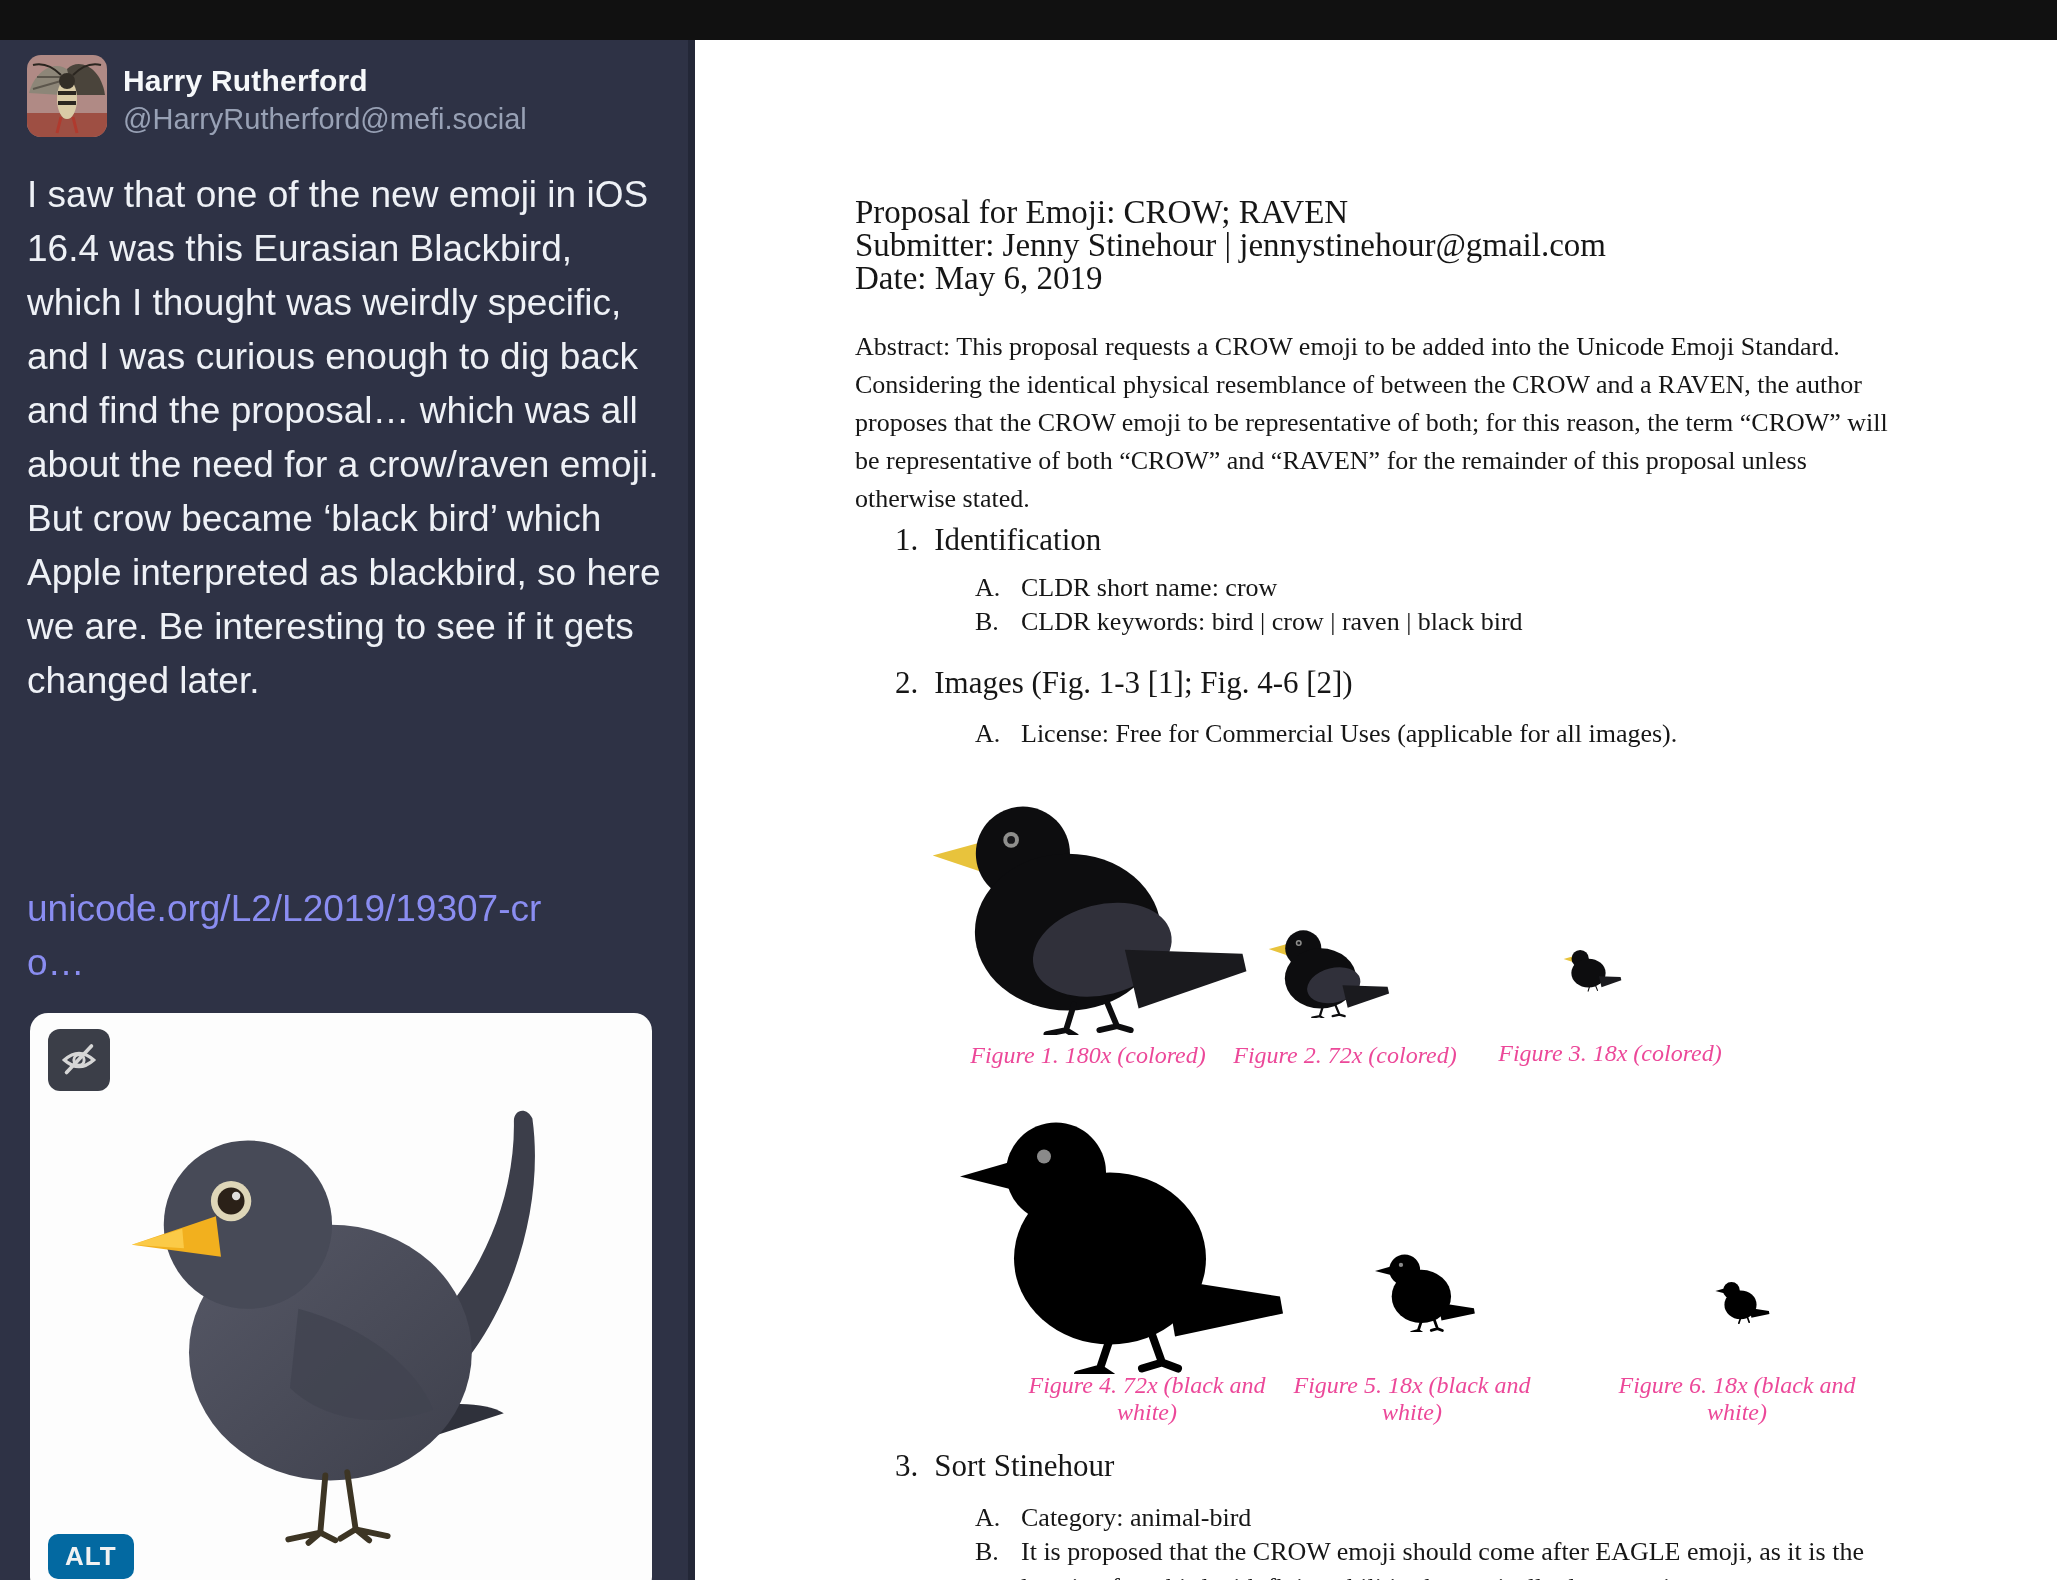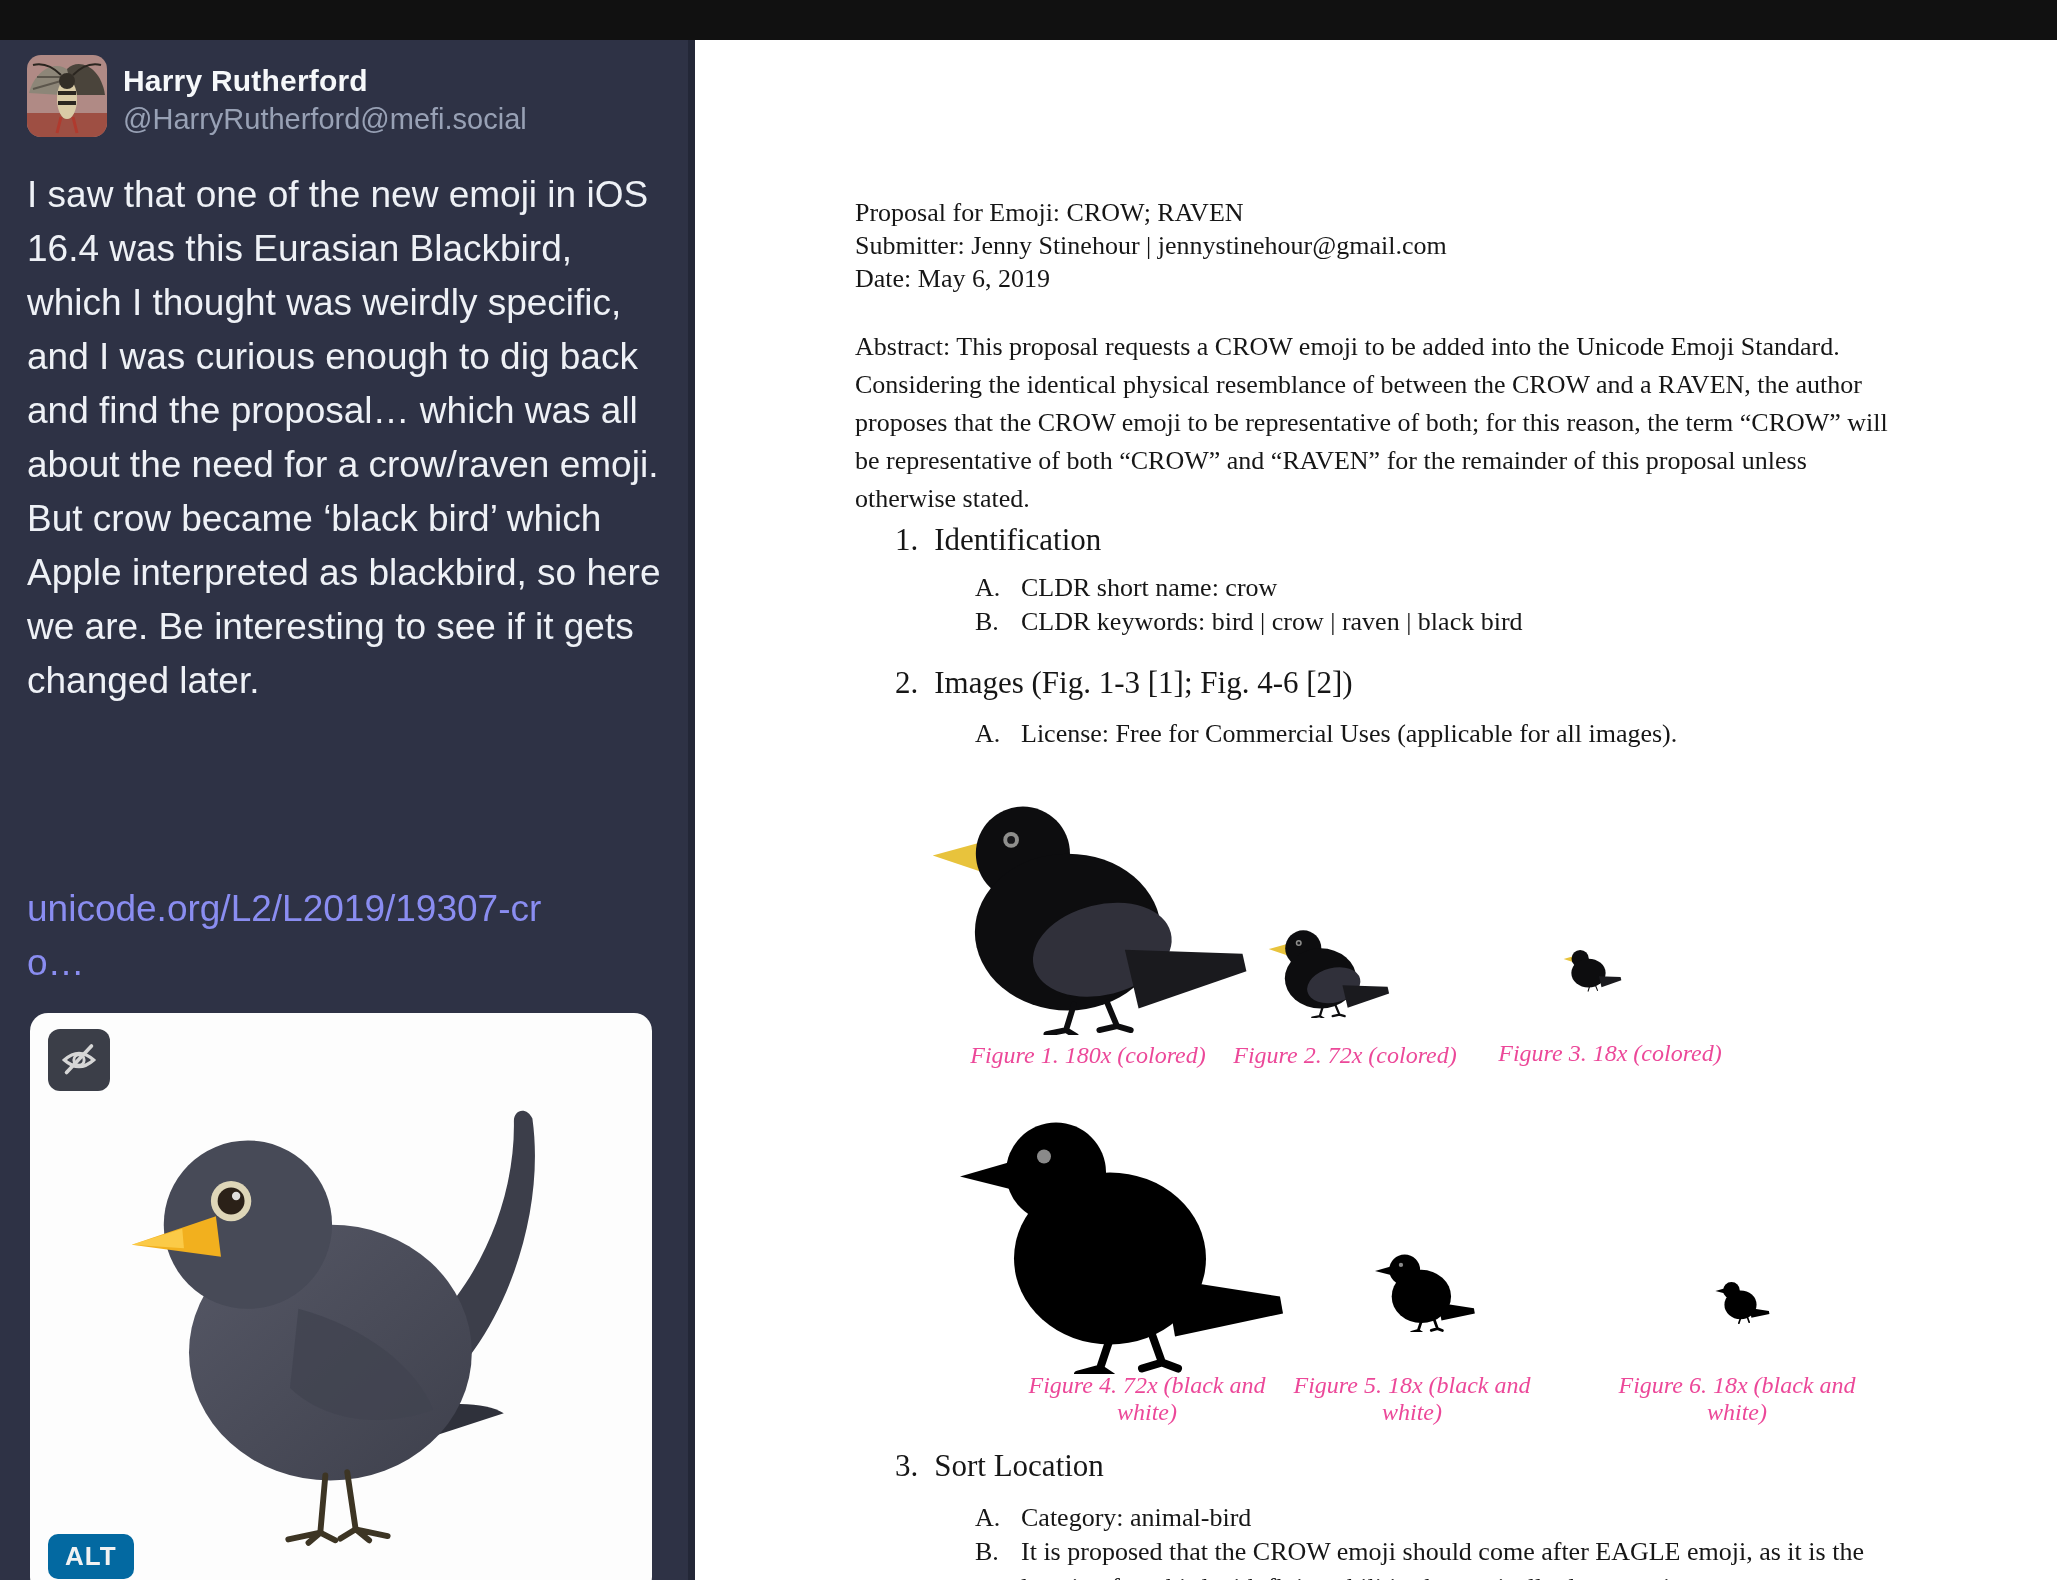--- a/index.html
+++ b/index.html
@@ -13,21 +13,21 @@
   .post-body{position:absolute;left:27px;top:128px;width:648px;font-size:37px;line-height:54px;color:#eef1f6;}
   .post-link{position:absolute;left:27px;top:842px;width:568px;font-size:37px;line-height:54px;color:#8a8df1;word-break:break-all;cursor:pointer;}
   .media-card{position:absolute;left:30px;top:973px;width:622px;height:582px;background:#fdfdfd;border-radius:18px;}
   .hide-media-btn{position:absolute;left:18px;top:16px;width:62px;height:62px;background:#3b3e48;border-radius:12px;display:flex;align-items:center;justify-content:center;cursor:pointer;}
   .alt-badge{position:absolute;left:18px;bottom:16px;background:#0369a1;border-radius:10px;padding:7px 17px;font-size:26px;font-weight:bold;color:#f2f2f2;letter-spacing:1px;}
   .emoji-bird{position:absolute;left:58px;top:60px;width:505px;height:475px;}
 
   
   .doc-panel{position:absolute;left:695px;top:0;width:1362px;height:1580px;background:#ffffff;font-family:"Liberation Serif",serif;color:#161616;}
   .doc-number-box{position:absolute;left:1072px;top:55px;width:222px;height:50px;border:4px solid #101010;display:flex;align-items:center;justify-content:center;font-family:"Liberation Sans",sans-serif;font-weight:bold;font-size:30px;color:#101010;}
-  .doc-header{position:absolute;left:160px;top:156px;font-size:26px;line-height:33px;}
+  .doc-header{position:absolute;left:160px;top:156px;font-size:33px;line-height:33px;}
   .doc-abstract{position:absolute;left:160px;top:288px;width:1058px;font-size:26px;line-height:38px;}
   .doc-section{position:absolute;display:flex;gap:16px;font-size:31px;}
   .doc-item{position:absolute;display:flex;font-size:26px;line-height:36px;}
   .doc-item .item-label{width:46px;flex:none;}
   .doc-item .item-text{flex:1;}
   .figure-img{position:absolute;}
   .figure-caption{position:absolute;width:300px;text-align:center;font-style:italic;font-size:24px;color:#ec4899;}
 
   svg{display:block;width:100%;height:100%;}
 </style>
@@ -216,21 +216,21 @@
           <path d="M150,240 L140,270 M192,236 L202,264"></path>
         </g>
       </svg>
     </div>
     <div class="figure-caption" style="left:302px;top:1332px">Figure 4. 72x (black and white)</div>
     <div class="figure-caption" style="left:567px;top:1332px">Figure 5. 18x (black and white)</div>
     <div class="figure-caption" style="left:892px;top:1332px">Figure 6. 18x (black and white)</div>
 
     <div class="doc-section" style="left:200px;top:1408px">
       <span>3.</span>
-      <span>Sort Location</span>
+      <span>Sort Stinehour</span>
     </div>
     <div class="doc-item" style="left:280px;top:1460px;width:950px">
       <span class="item-label">A.</span>
       <span class="item-text">Category: animal-bird</span>
     </div>
     <div class="doc-item" style="left:280px;top:1494px;width:965px">
       <span class="item-label">B.</span>
       <span class="item-text">It is proposed that the CROW emoji should come after EAGLE emoji, as it is the location for a bird with flying abilities but typically do not swim.</span>
     </div>
 

